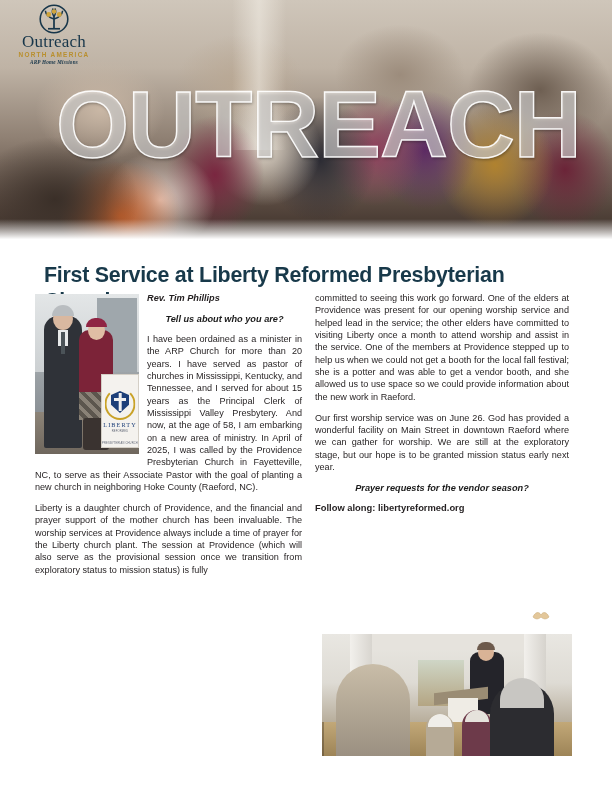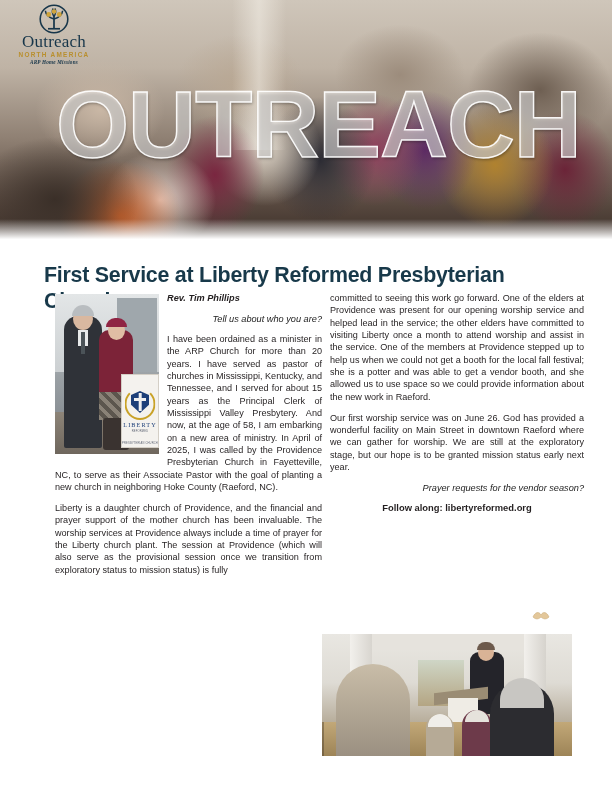--- a/index.html
+++ b/index.html
@@ -104,43 +104,43 @@
     color:#18394a;
   }
 
   
   .col{
     position:absolute;top:292px;
     font-size:9.1px;line-height:12.35px;
     text-align:justify;
     color:#231f20;
   }
-  .col-left{left:55px;width:267px;}
-  .col-right{left:330px;width:254px;}
+  .col-left{left:35px;width:267px;}
+  .col-right{left:315px;width:254px;}
 
   .col p{margin:0 0 8.5px 0;}
   .q{
     font-family:"Liberation Sans", sans-serif;
-    font-weight:normal;font-style:italic;
+    font-weight:bold;font-style:italic;
     font-size:9.2px;line-height:12px;
-    text-align:right;
+    text-align:center;
     margin:0 0 7px 0;
     color:#1b1b1b;
   }
   .byline{
     font-family:"Liberation Sans", sans-serif;
     font-weight:bold;font-style:italic;
     font-size:9.2px;line-height:12px;
     text-align:left;
     margin:0 0 8px 0;
   }
   .follow{
     font-family:"Liberation Sans", sans-serif;
     font-weight:bold;font-size:9.4px;line-height:12px;
-    text-align:center;margin:0;
+    text-align:left;margin:0;
   }
 
   
   .portrait{
     float:left;
     width:104px;height:160px;
     margin:2px 8px 3px 0;
     shape-margin:6px;
     border:0;
     position:relative;overflow:hidden;

